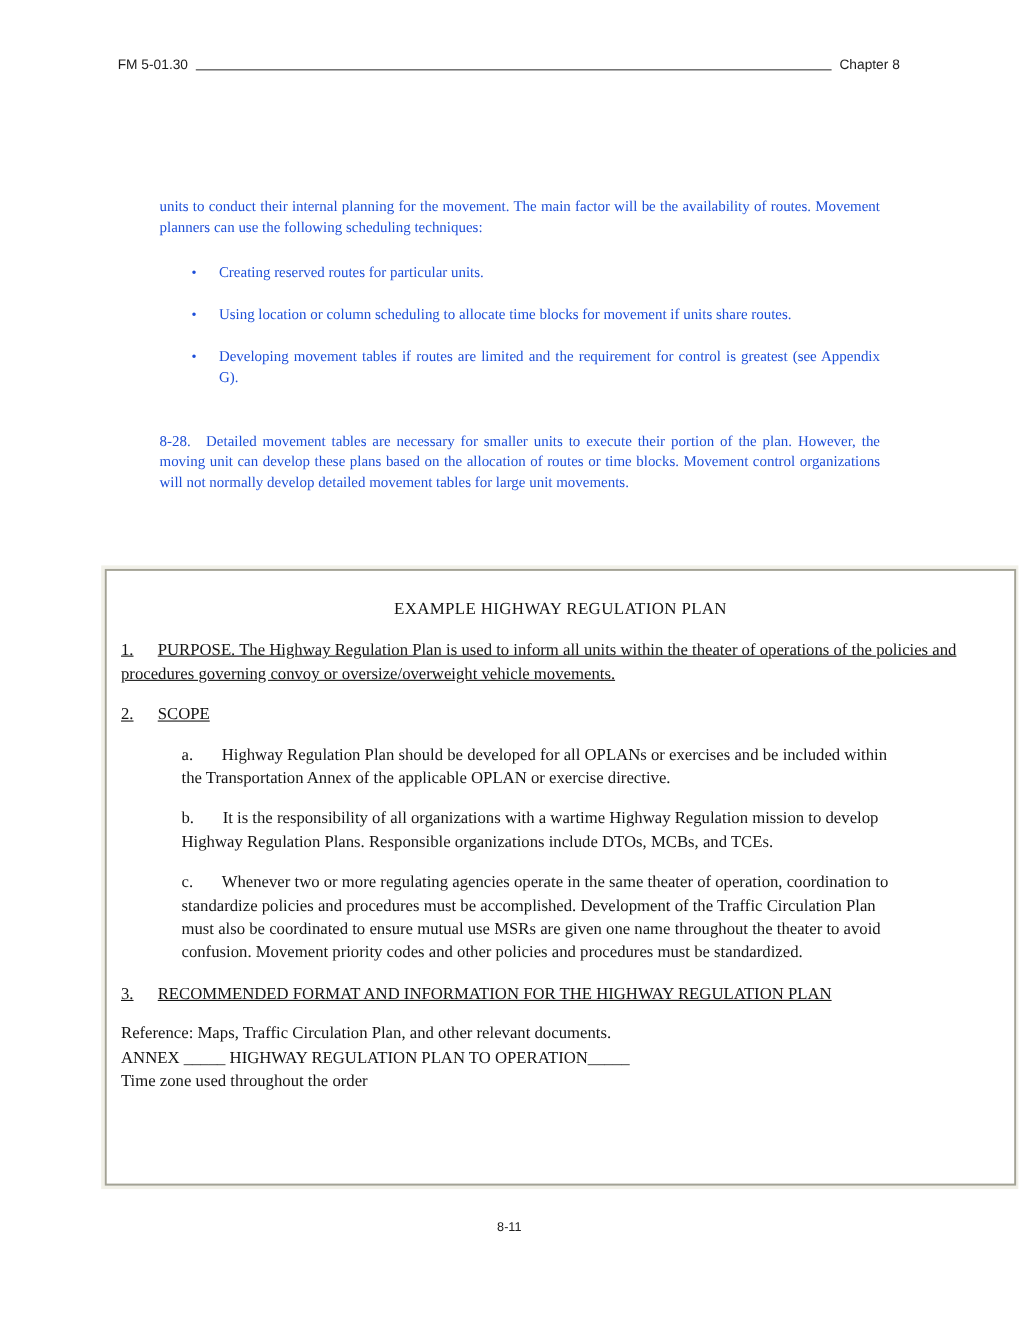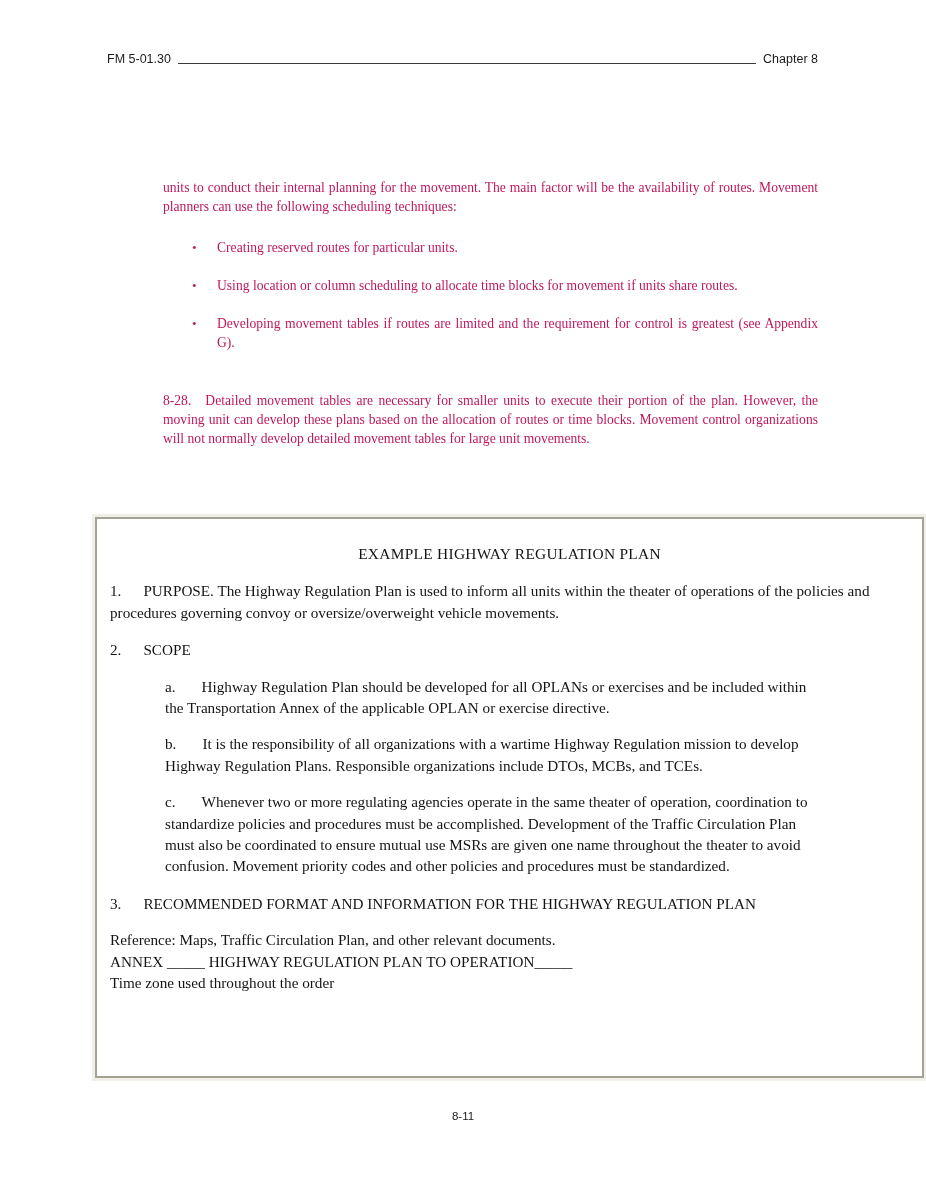--- a/index.html
+++ b/index.html
@@ -33,26 +33,26 @@
   .header-rule {
     flex: 1;
     border-bottom: 1.4px solid #3a3a3a;
     margin: 0 7px 2px 7px;
     height: 1px;
   }
 
   
   .main {
     position: absolute;
-    left: 163px;
+    left: 145px;
     top: 178px;
     width: 655px;
     font-size: 13.6px;
     line-height: 19.3px;
-    color: #be185d;
+    color: #1d4ed8;
   }
   .main p { margin: 0; text-align: justify; }
   .para-828 { margin-top: 38px !important; }
   .lbl-gap { display: inline-block; width: 14px; }
 
   .bullet-list {
     list-style: none;
     margin: 21px 0 0 0;
     padding: 0;
   }
@@ -86,21 +86,21 @@
     line-height: 21.4px;
     color: #141414;
   }
   .box-title {
     margin: 12px 0 0 0;
     text-align: center;
     font-size: 15.4px;
     font-weight: normal;
     letter-spacing: 0.3px;
   }
-  .box-item { margin: 16px 0 0 0; }
+  .box-item { margin: 16px 0 0 0; text-decoration: underline; }
   .box-sub {
     margin: 15px 0 0 55px;
     width: 652px;
   }
   .num-gap { display: inline-block; width: 22px; }
   .sub-gap { display: inline-block; width: 26px; }
   .annex-block { margin-top: 15px; }
   .annex-block p { margin: 0; }
 
   

